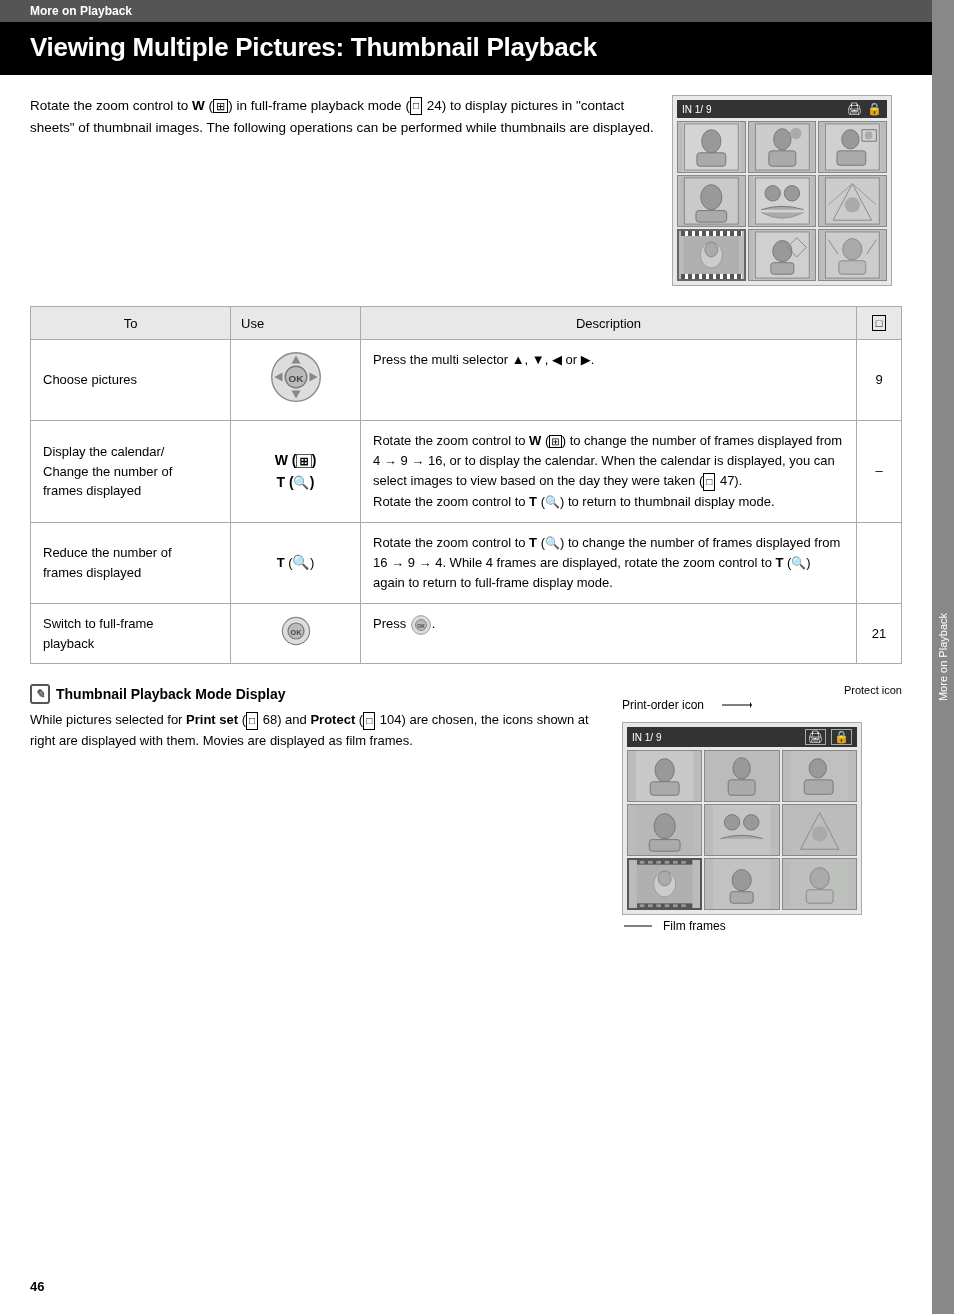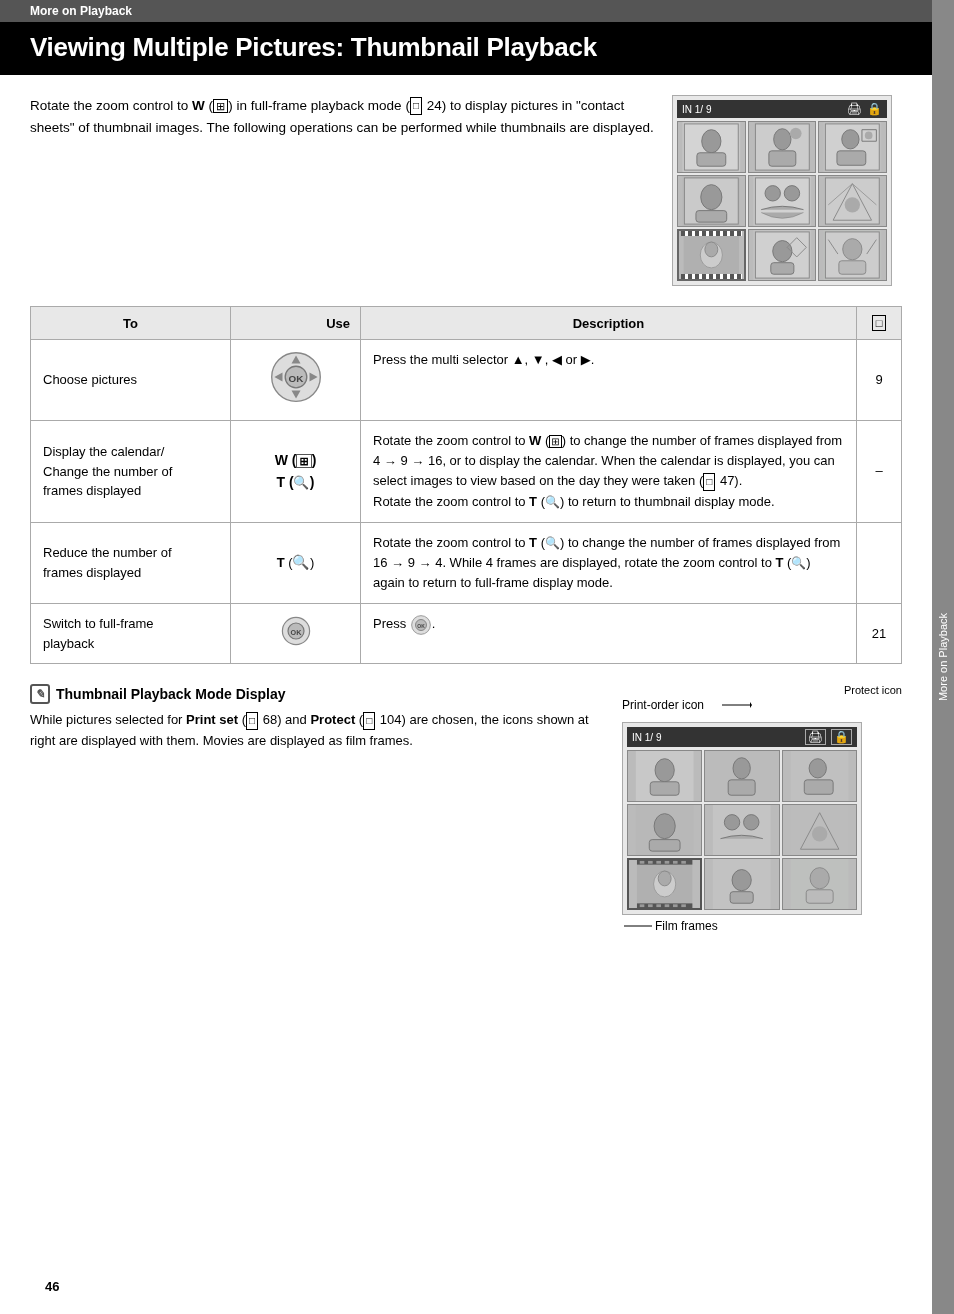--- a/index.html
+++ b/index.html
@@ -101,25 +101,25 @@
     .operations-table {
       width: 100%;
       border-collapse: collapse;
       margin-bottom: 20px;
     }
     .operations-table th {
       background: #e8e8e8;
       border: 1px solid #aaa;
       padding: 8px 10px;
       font-size: 13px;
-      font-weight: bold;
+      font-weight: normal;
       text-align: center;
     }
     .operations-table th.to-col { width: 200px; text-align: center; }
-    .operations-table th.use-col { width: 130px; text-align: right; }
+    .operations-table th.use-col { width: 130px; text-align: left; }
     .operations-table th.desc-col { text-align: center; }
     .operations-table th.ref-col { width: 45px; text-align: center; }
 
     .operations-table td {
       border: 1px solid #aaa;
       padding: 10px 12px;
       vertical-align: top;
       font-size: 13px;
       line-height: 1.55;
     }
@@ -612,26 +612,26 @@
             <div class="thumb-cell">
               <svg viewBox="0 0 60 52" xmlns="http://www.w3.org/2000/svg">
                 <rect width="60" height="52" fill="#bec0be"></rect>
                 <ellipse cx="30" cy="20" rx="10" ry="11" fill="#aaa" stroke="#888" stroke-width="1"></ellipse>
                 <rect x="16" y="32" width="28" height="14" rx="3" fill="#bbb" stroke="#888" stroke-width="1"></rect>
               </svg>
             </div>
           </div>
         </div>
 
-        <div style="display:flex; align-items:center; margin-top:4px;">
+        <div style="display:flex; align-items:center; margin-top:4px;gap:8px;">
           <svg width="30" height="12" viewBox="0 0 30 12">
             <line x1="2" y1="6" x2="30" y2="6" stroke="#000" stroke-width="1"></line>
           </svg>
           <span style="font-size:12px; margin-left:3px;">Film frames</span>
         </div>
       </div>
     </div>
 
   </div>
 
-  <div class="page-number" style="position:absolute; bottom:20px; left:45px; font-size:13px; font-weight:bold;">46</div>
+  <div class="page-number" style="position:absolute; bottom:20px; left:30px; font-size:13px; font-weight:bold;">46</div>
 
 </div>
 
 </body></html>

